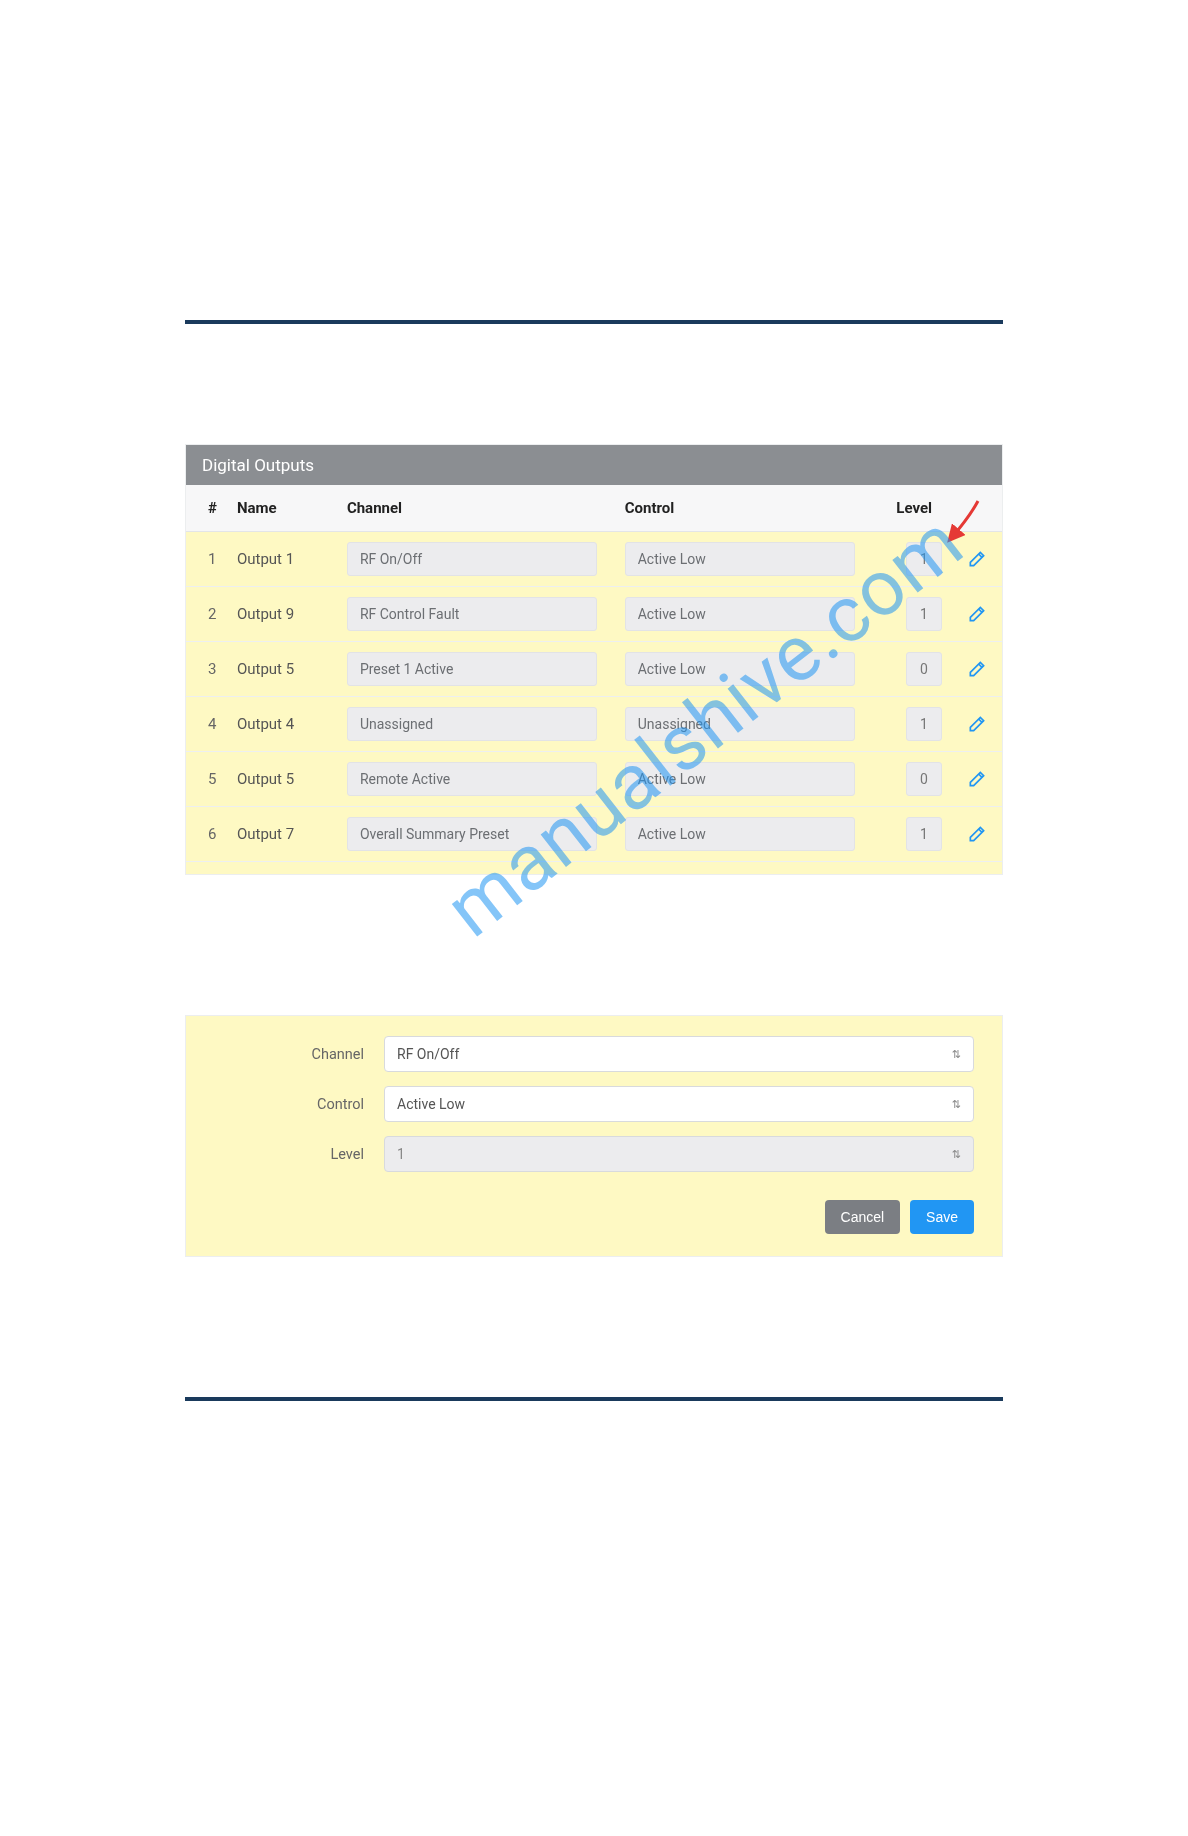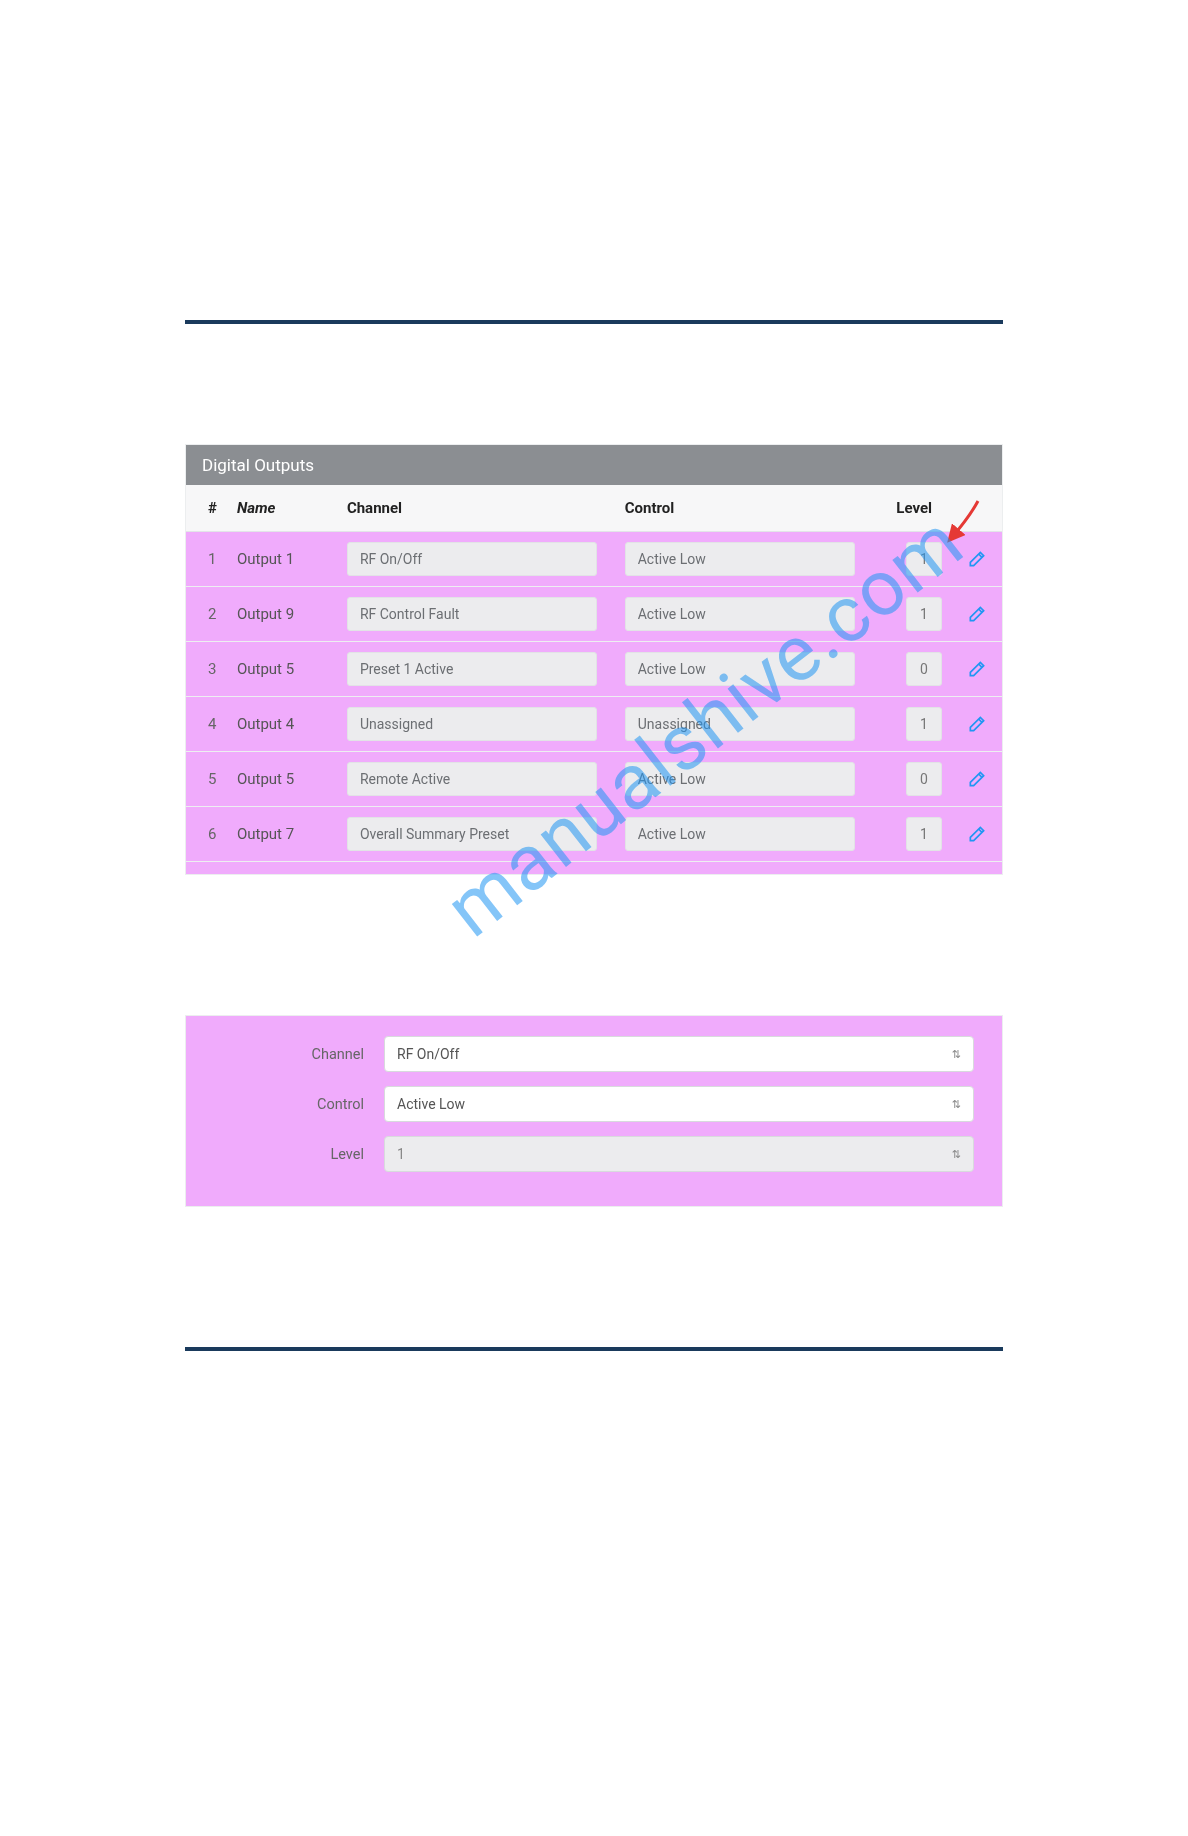--- a/index.html
+++ b/index.html
@@ -16,21 +16,21 @@
   }
   .hr-top, .hr-bottom {
     height: 4px;
     background: #1a3a5c;
     margin: 0 0 120px 0;
   }
   .hr-bottom { margin: 120px 0 0 0; }
 
   
   .panel {
-    background: #f0abfc;
+    background: #fef9c3;
     border: 1px solid #eceeef;
     margin-bottom: 140px;
     padding-bottom: 12px;
   }
   .panel-header {
     background: #8b8e92;
     color: #ffffff;
     font-size: 17px;
     padding: 10px 16px;
     font-weight: 400;
@@ -44,21 +44,21 @@
   }
   table.outputs thead th {
     text-align: left;
     font-weight: 700;
     color: #222;
     padding: 14px 10px;
     border-bottom: 1px solid #e3e5e8;
     background: #f7f7f8;
   }
   table.outputs th.col-num { width: 40px; padding-left: 22px; }
-  table.outputs th.col-name { width: 110px; font-style: italic; }
+  table.outputs th.col-name { width: 110px; }
   table.outputs th.col-channel { }
   table.outputs th.col-control { }
   table.outputs th.col-level { width: 80px; text-align: right; padding-right: 20px; }
   table.outputs th.col-edit  { width: 50px; }
 
   table.outputs tbody td {
     padding: 10px 10px;
     border-bottom: 1px solid #edeff1;
     color: #555;
     vertical-align: middle;
@@ -333,18 +333,22 @@
         </div>
       </div>
       <div class="form-row">
         <div class="form-label">Level</div>
         <div class="form-input readonly">
           <span>1</span>
           <span class="caret">⇅</span>
         </div>
       </div>
     </div>
+    <div class="form-actions">
+      <button class="btn btn-cancel">Cancel</button>
+      <button class="btn btn-save">Save</button>
+    </div>
   </div>
 
   <div class="hr-bottom"></div>
 
   <div class="watermark">manualshive.com</div>
 </div>
 
 </body></html>

